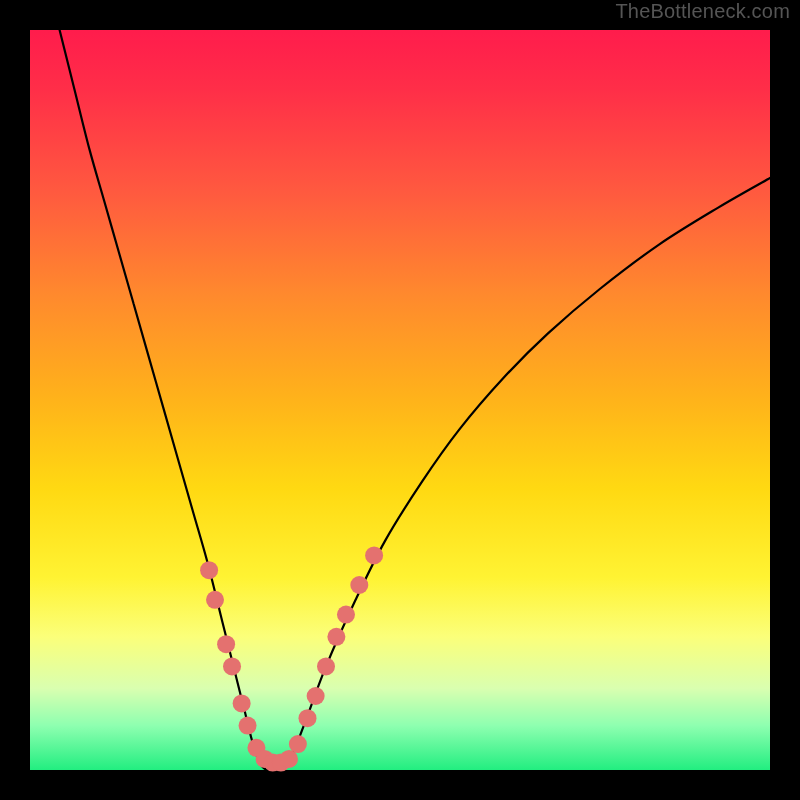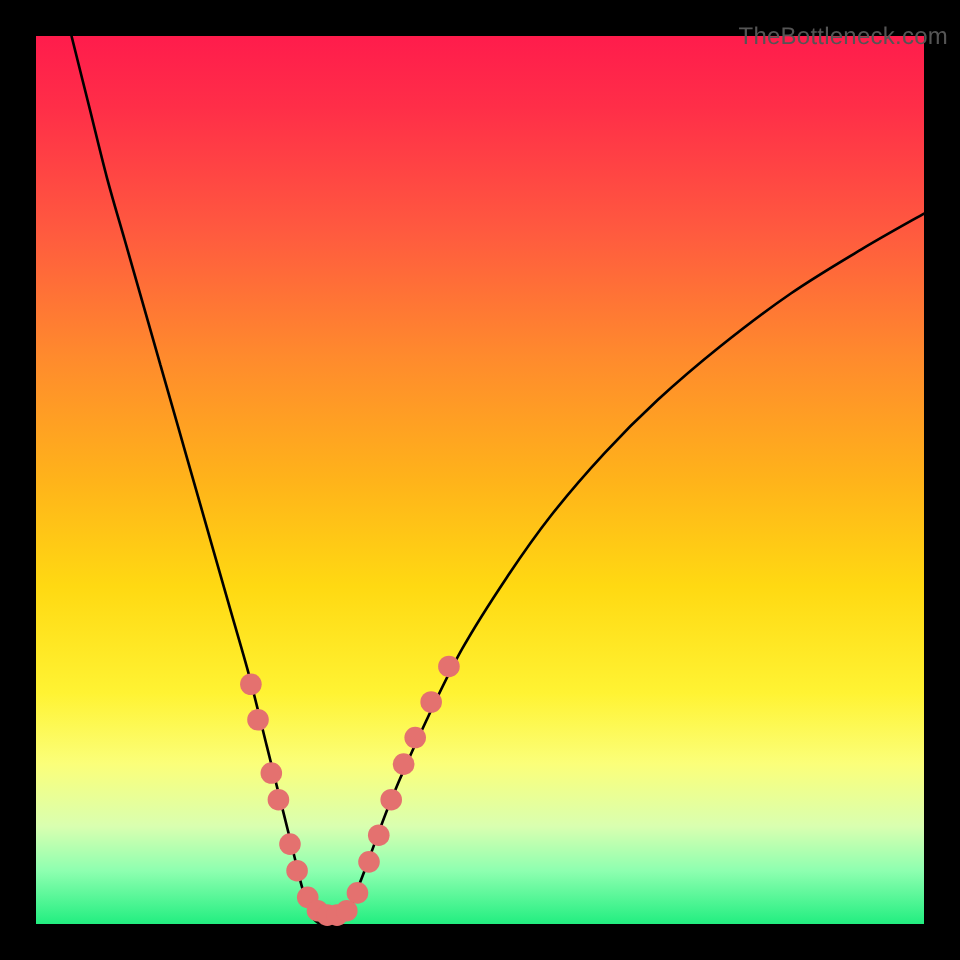--- a/index.html
+++ b/index.html
@@ -34,21 +34,21 @@
       #ffd912 62%,
       #fff333 74%,
       #fbff7a 82%,
       #d9ffb0 89%,
       #8effb0 94%,
       #22ee80 100%
     );
   }
   .watermark {
     position: absolute;
-    top: 20px;
+    top: 0;
     right: 10px;
     color: #555;
     font-size: 20px;
     font-weight: 500;
     letter-spacing: 0.2px;
     user-select: none;
   }
   svg.overlay {
     position: absolute;
     left: 0;

